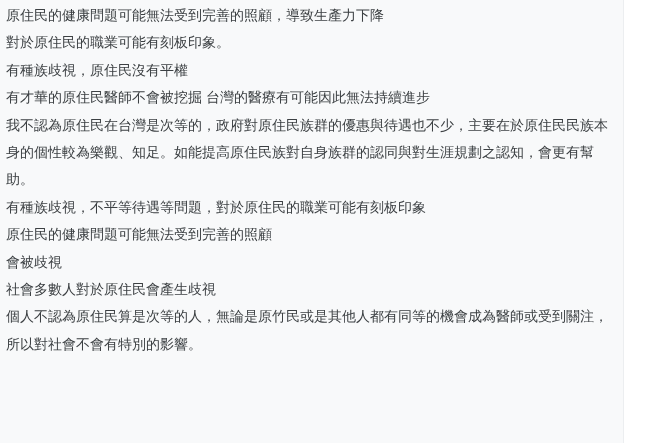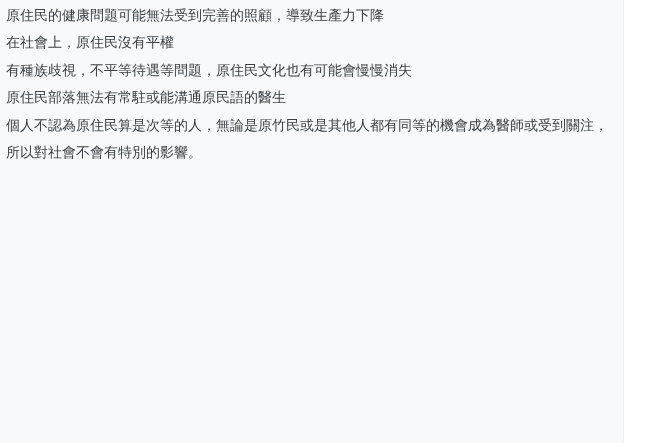--- a/index.html
+++ b/index.html
@@ -46,18 +46,23 @@
   }
 </style>
 </head>
 <body>
 
 <div class="viewport">
   <div class="right-gutter"></div>
   <div class="responses-panel">
 
   <div class="response-item">原住民的健康問題可能無法受到完善的照顧，導致生產力下降</div>
-      <div class="response-item">在社會上，原住民沒有平權</div>
-      <div class="response-item">有種族歧視，不平等待遇等問題，原住民文化也有可能會慢慢消失</div>
-      <div class="response-item">原住民部落無法有常駐或能溝通原民語的醫生</div>
+      <div class="response-item">對於原住民的職業可能有刻板印象。</div>
+      <div class="response-item">有種族歧視，原住民沒有平權</div>
+      <div class="response-item">有才華的原住民醫師不會被挖掘 台灣的醫療有可能因此無法持續進步</div>
+      <div class="response-item">我不認為原住民在台灣是次等的，政府對原住民族群的優惠與待遇也不少，主要在於原住民民族本身的個性較為樂觀、知足。如能提高原住民族對自身族群的認同與對生涯規劃之認知，會更有幫助。</div>
+      <div class="response-item">有種族歧視，不平等待遇等問題，對於原住民的職業可能有刻板印象</div>
+      <div class="response-item">原住民的健康問題可能無法受到完善的照顧</div>
+      <div class="response-item">會被歧視</div>
+      <div class="response-item">社會多數人對於原住民會產生歧視</div>
       <div class="response-item">個人不認為原住民算是次等的人，無論是原竹民或是其他人都有同等的機會成為醫師或受到關注，所以對社會不會有特別的影響。</div>
     </div>
 </div>
 
 </body></html>

